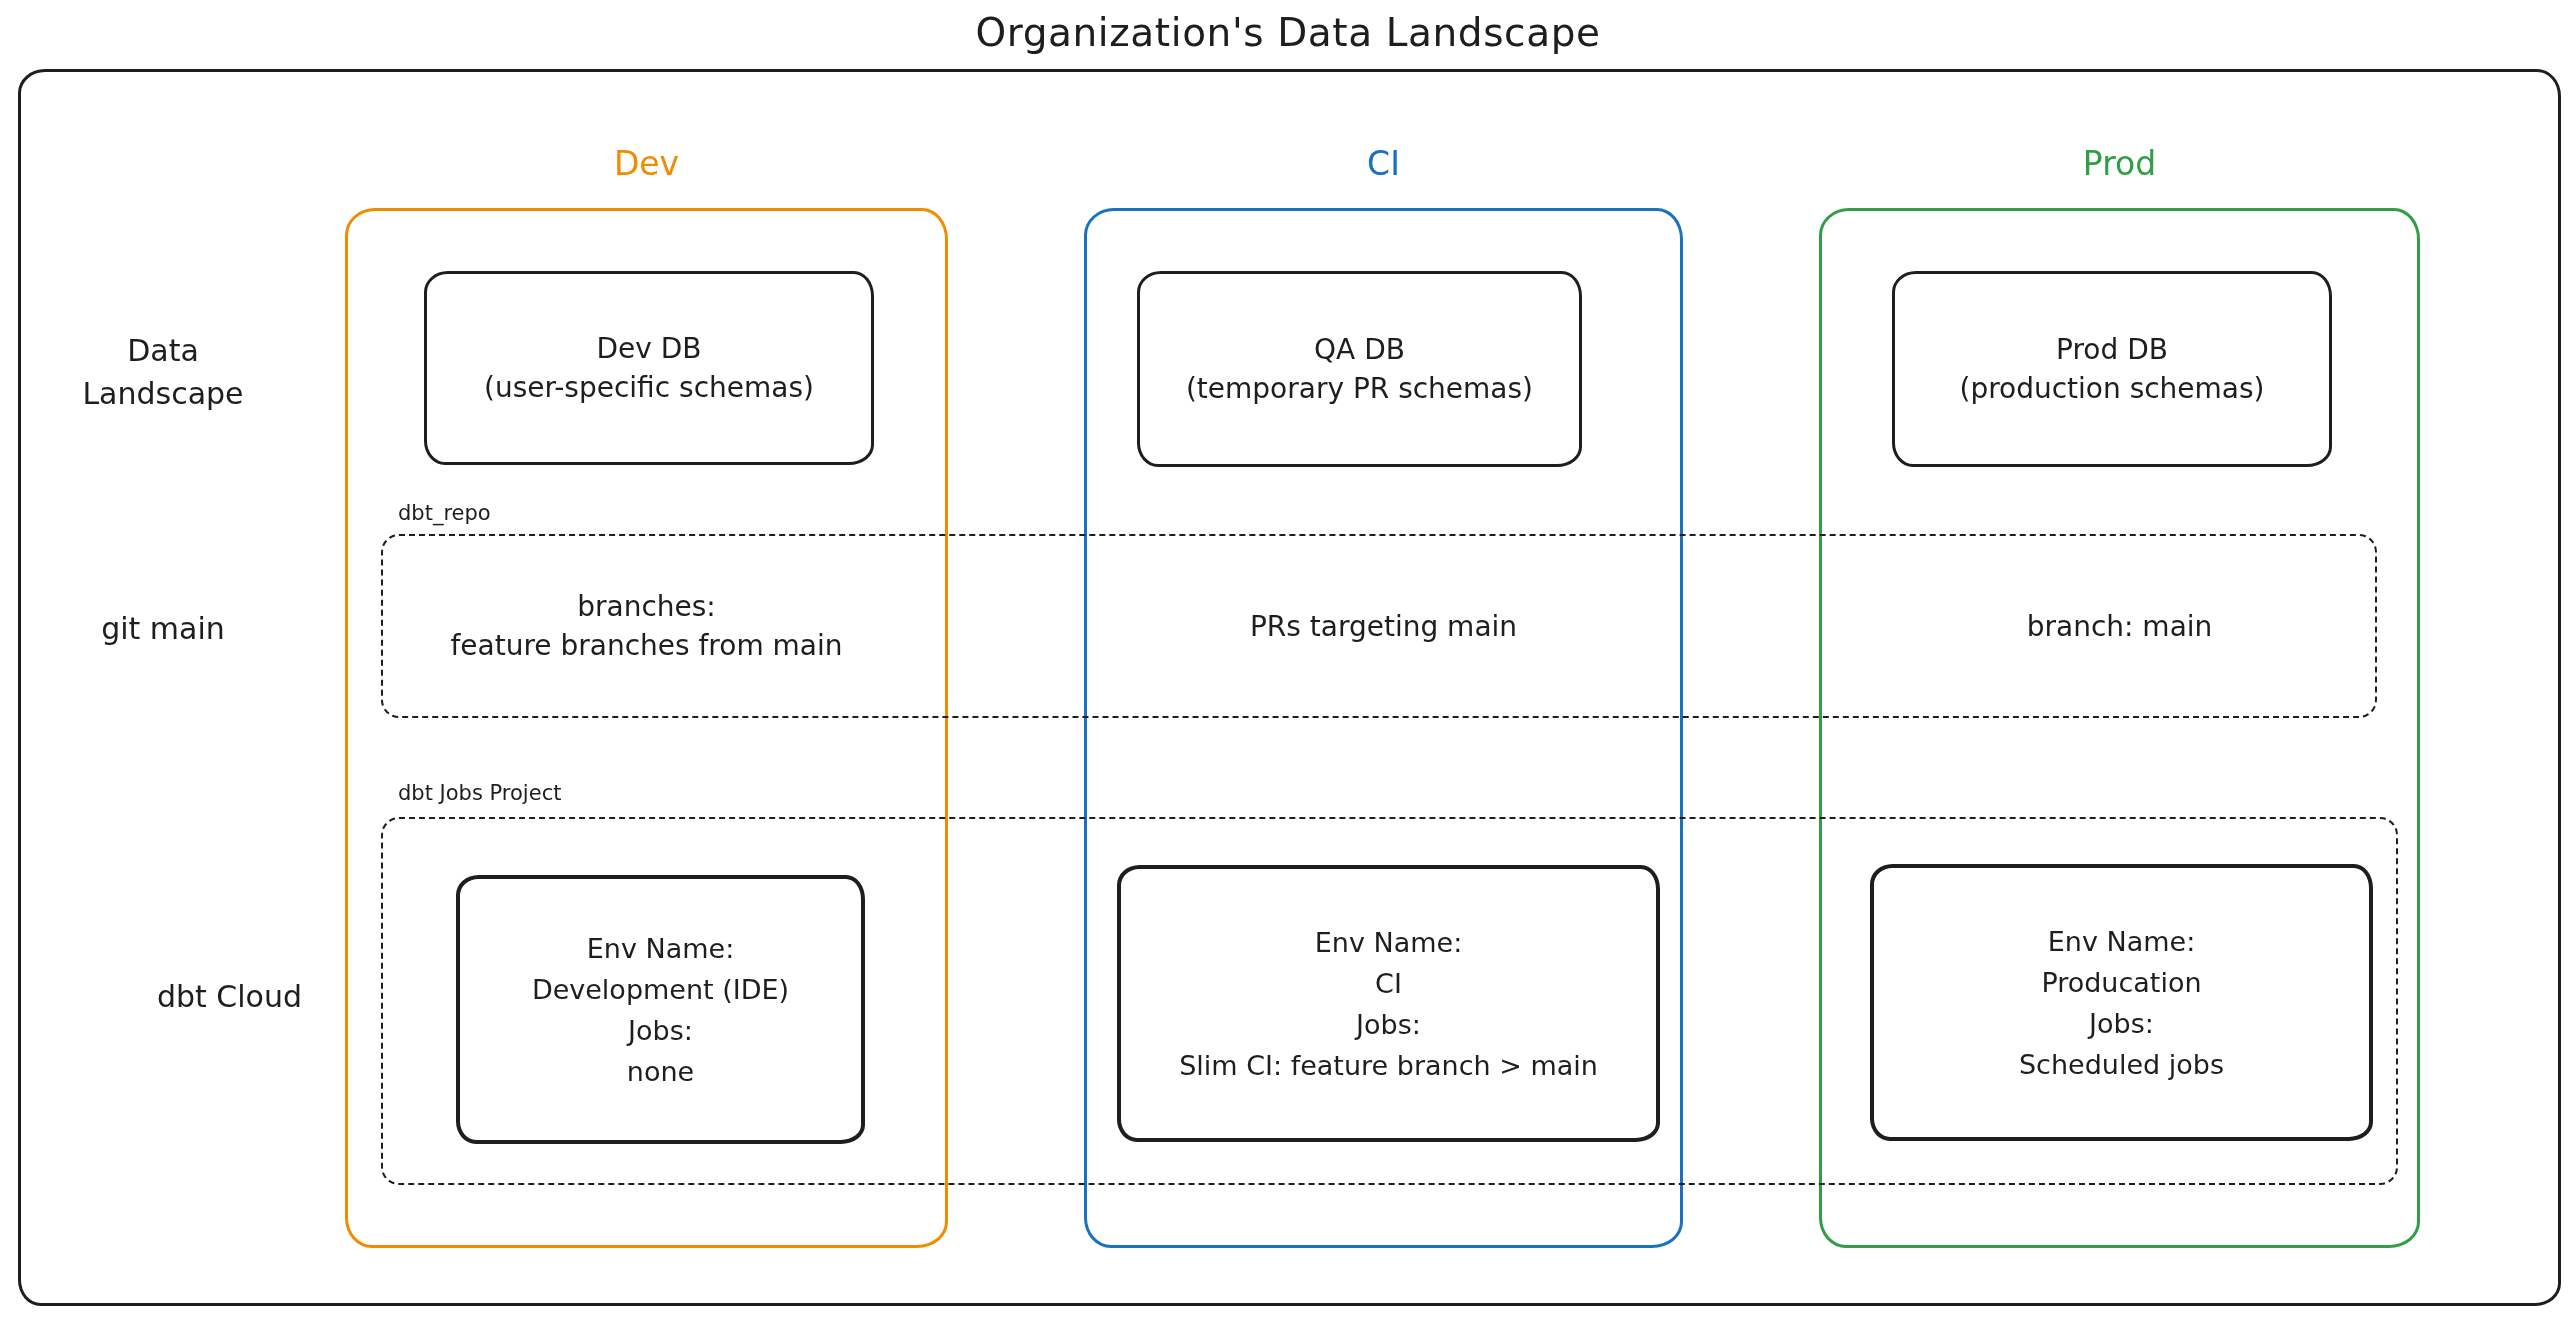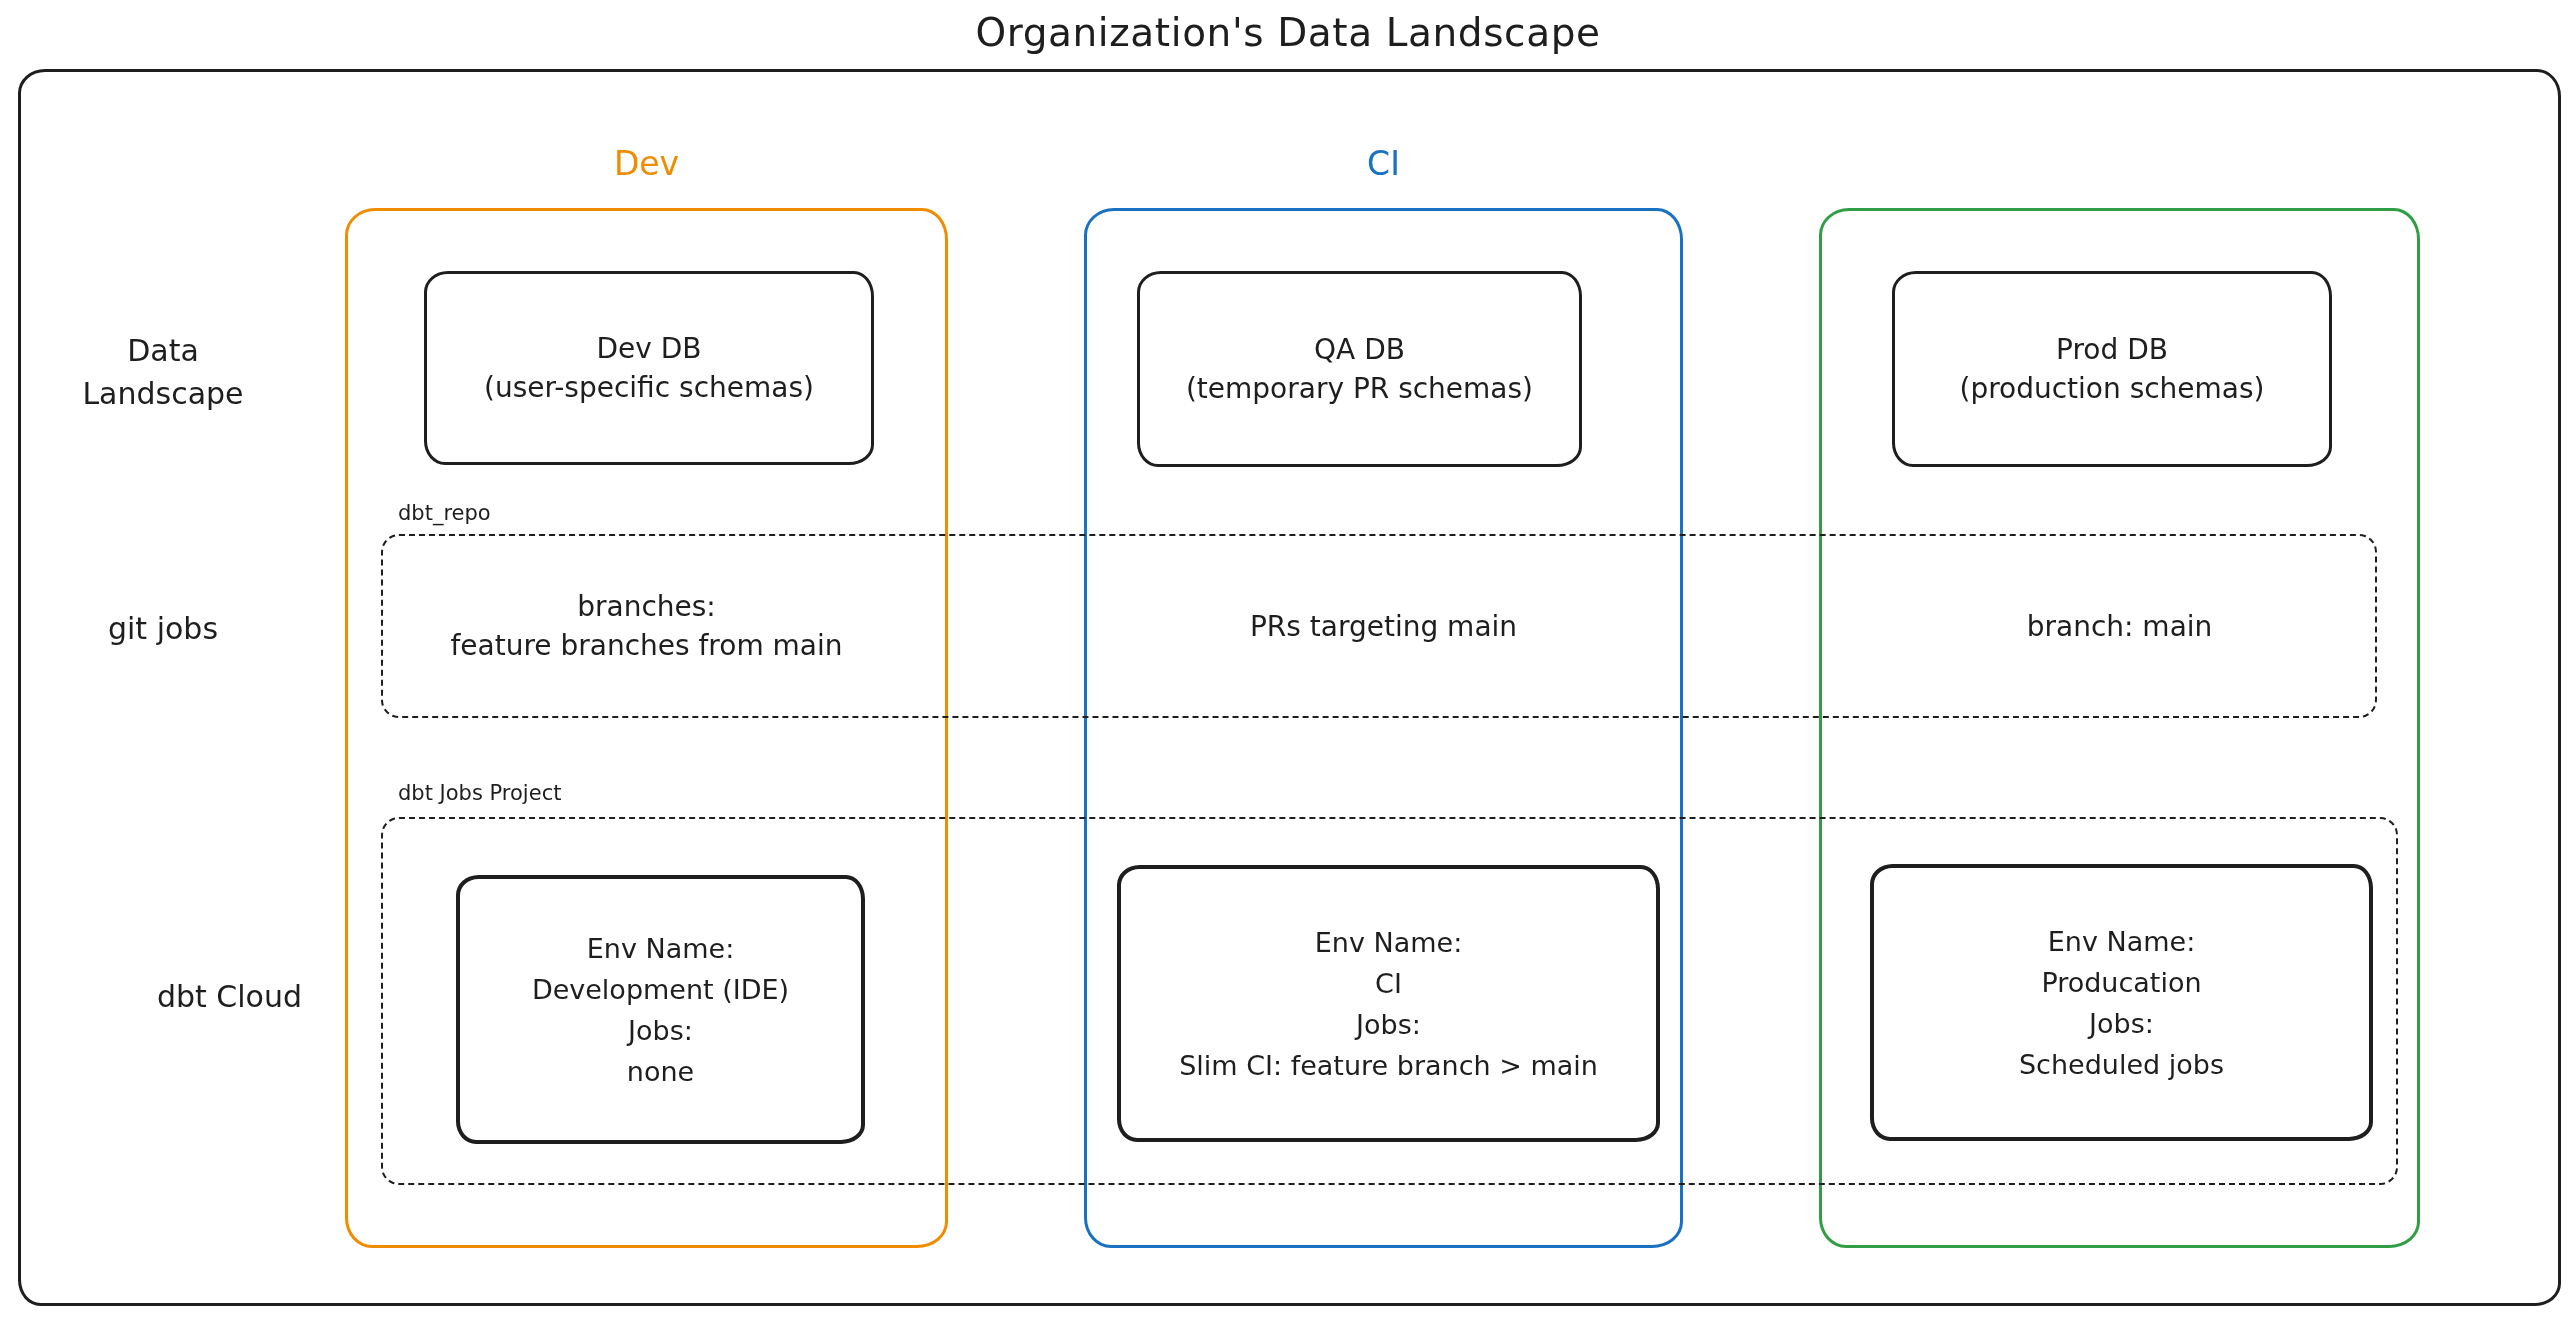--- a/index.html
+++ b/index.html
@@ -128,30 +128,31 @@
 <body style="height: 1317px;">
 
 <div class="stage" style="transform: scale(1);">
 
   <div class="title">Organization's Data Landscape</div>
 
   <div class="outer-frame"></div>
 
   <div class="col-header col-header-dev">Dev</div>
   <div class="col-header col-header-ci">CI</div>
+  <div class="col-header col-header-prod">Prod</div>
 
   <div class="col col-dev"></div>
   <div class="col col-ci"></div>
   <div class="col col-prod"></div>
 
   <div class="row-label row-label-warehouse">
     <div>Data</div>
     <div>Landscape</div>
   </div>
-  <div class="row-label row-label-git">git jobs</div>
+  <div class="row-label row-label-git">git main</div>
   <div class="row-label row-label-dbt">dbt Cloud</div>
 
   <div class="db-box db-dev">
     <div>Dev DB</div>
     <div>(user-specific schemas)</div>
   </div>
   <div class="db-box db-qa">
     <div>QA DB</div>
     <div>(temporary PR schemas)</div>
   </div>

